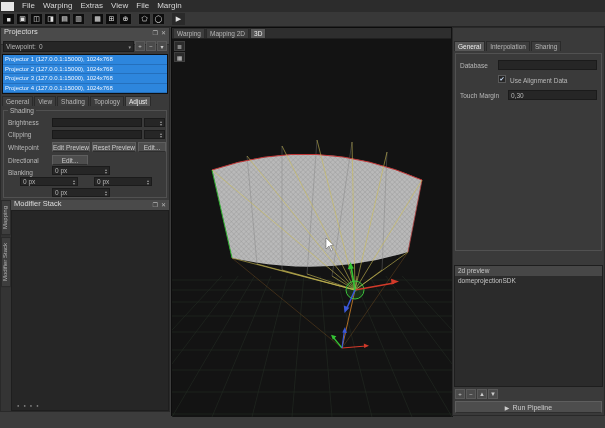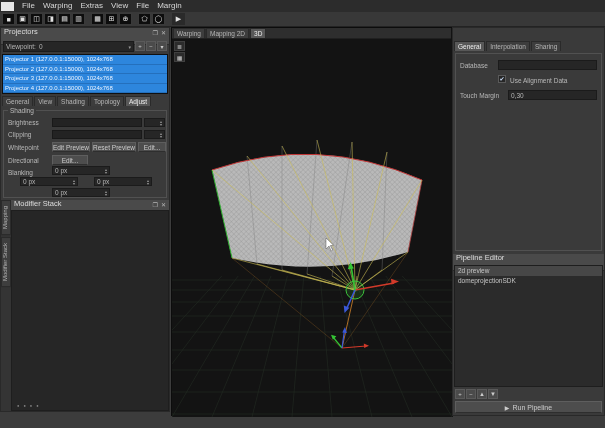--- a/index.html
+++ b/index.html
@@ -294,24 +294,20 @@
     <span class="checkbox" style="left:42px;top:21px">
       <span class="chk">✔</span>
     </span>
     <span class="lbl" style="left:54px;top:22.5px">Use Alignment Data</span>
     <span class="lbl" style="left:4px;top:38px">Touch Margin</span>
     <div class="field" style="position:absolute;left:52px;top:36px;right:4px;height:10px">
       <span>0,30</span>
     </div>
   </div>
 
-  <div class="phead" style="position:absolute;top:226px;left:0;right:0;height:10px">
-    <span>Pipeline Editor</span>
-    <span class="sp"></span>
-  </div>
   <div class="pipelist" style="top:237px;left:1px;right:1px;bottom:28px">
     <div class="prow2 sel">2d preview</div>
     <div class="prow2">domeprojectionSDK</div>
   </div>
   <div style="position:absolute;bottom:16px;left:2px;height:10px;display:flex;gap:1px">
     <span class="mini-btn">+</span>
     <span class="mini-btn">−</span>
     <span class="mini-btn">▲</span>
     <span class="mini-btn">▼</span>
   </div>

